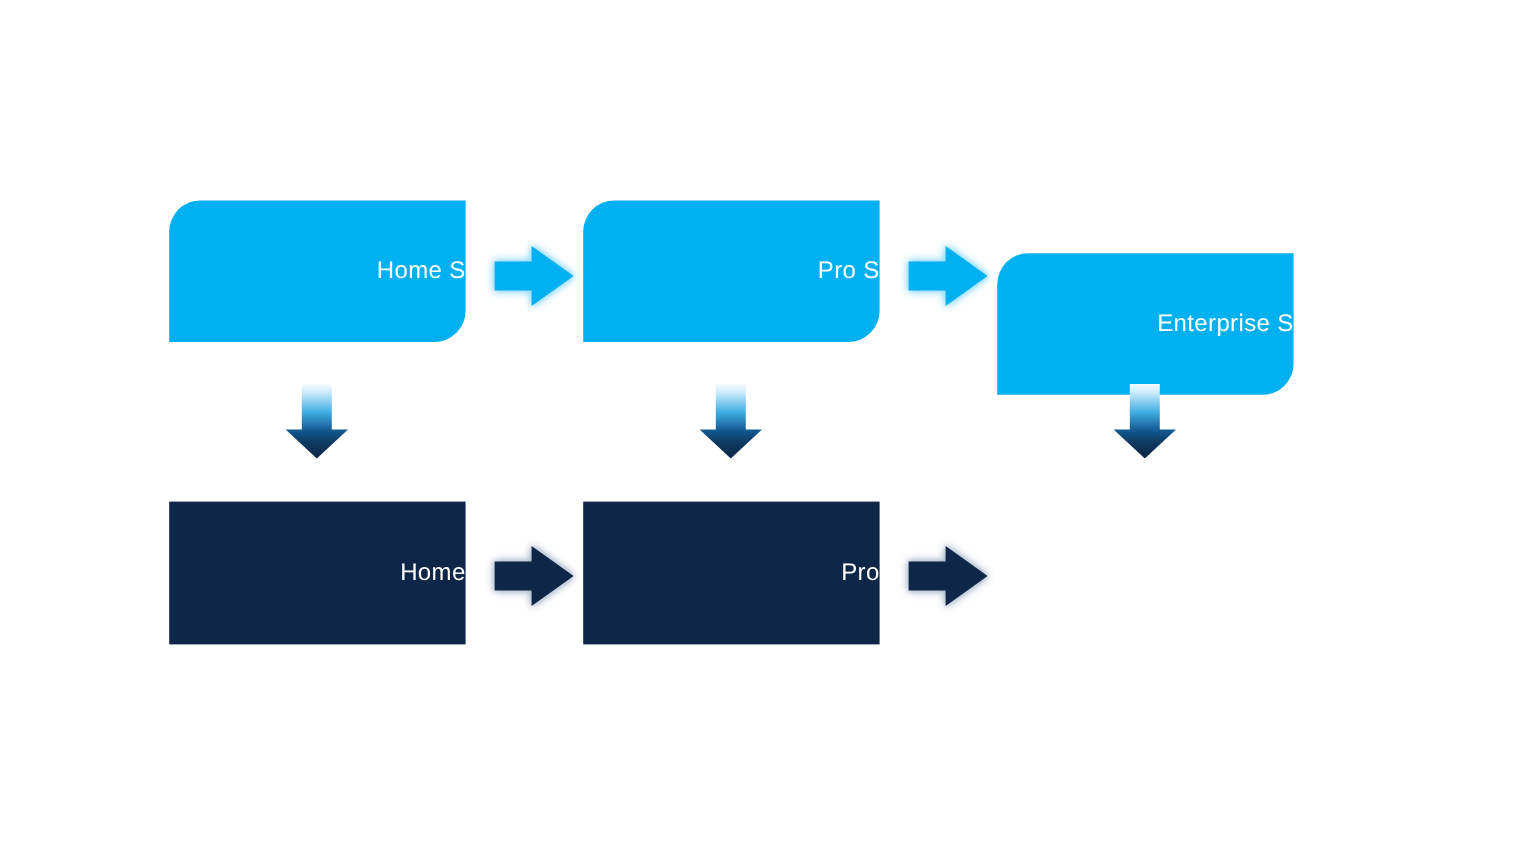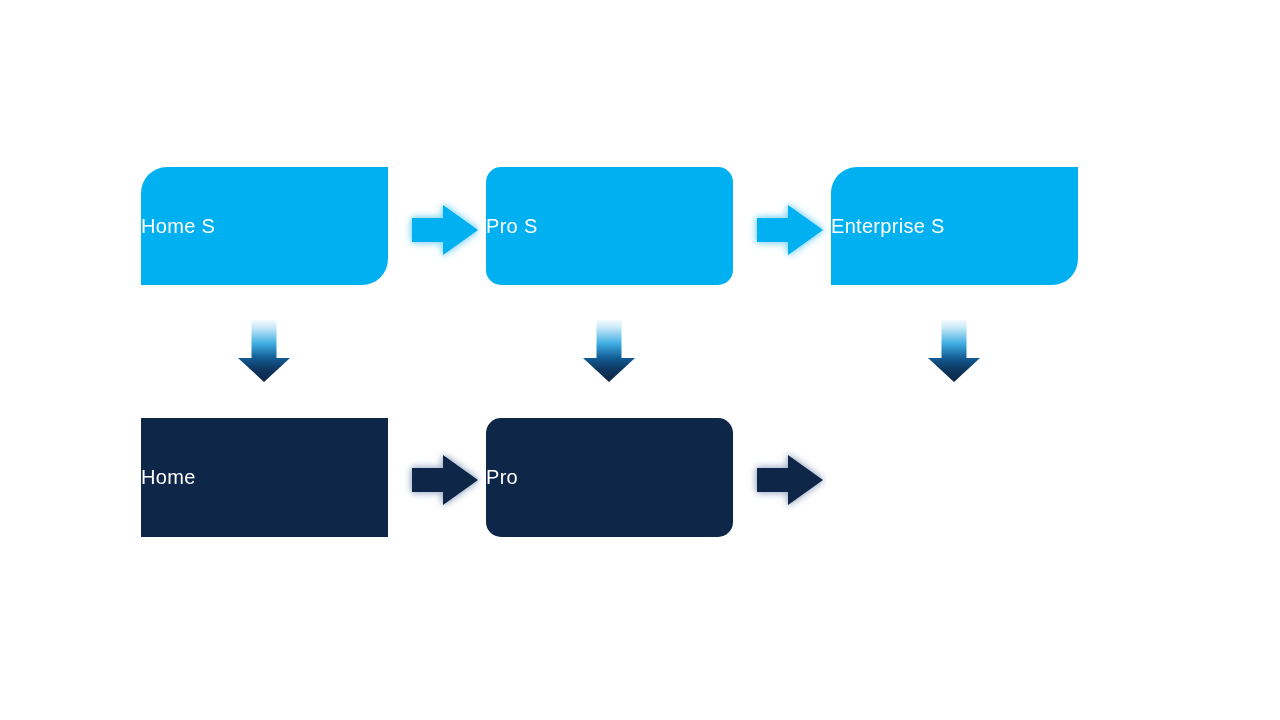--- a/index.html
+++ b/index.html
@@ -9,40 +9,40 @@
     height: 720px;
     background: #ffffff;
     overflow: hidden;
     font-family: "Liberation Sans", sans-serif;
   }
   .box {
     position: absolute;
     width: 247px;
     display: flex;
     align-items: center;
-    justify-content: flex-start;
+    justify-content: flex-end;
     color: #ffffff;
     font-size: 20px;
     letter-spacing: 0.3px;
   }
   .box-top {
     top: 167px;
     height: 118px;
     background: #00B0F0;
     border-radius: 26px 0 26px 0;
   }
   .box-bottom {
     top: 418px;
     height: 119px;
     background: #0E2647;
     border-radius: 0;
   }
   .col-1 { left: 141px; }
-  .col-2 { left: 486px; border-radius: 15px; }
-  .col-3 { left: 831px; }
+  .col-2 { left: 486px; }
+  .col-3 { left: 831px; margin-top: 44px; }
 
   .right-arrow { position: absolute; width: 66px; height: 50px; }
   .right-arrow.row-top    { top: 205px; }
   .right-arrow.row-bottom { top: 455px; }
   .right-arrow.gap-1 { left: 412px; }
   .right-arrow.gap-2 { left: 757px; }
   .right-arrow.light svg { filter: drop-shadow(0 0 3px #7fd6f8) drop-shadow(0 0 3px #aee4fb); }
   .right-arrow.dark  svg { filter: drop-shadow(0 0 3px #9fafc6) drop-shadow(0 0 3px #c3cdda); }
 
   .down-arrow { position: absolute; top: 320px; width: 52px; height: 62px; }

